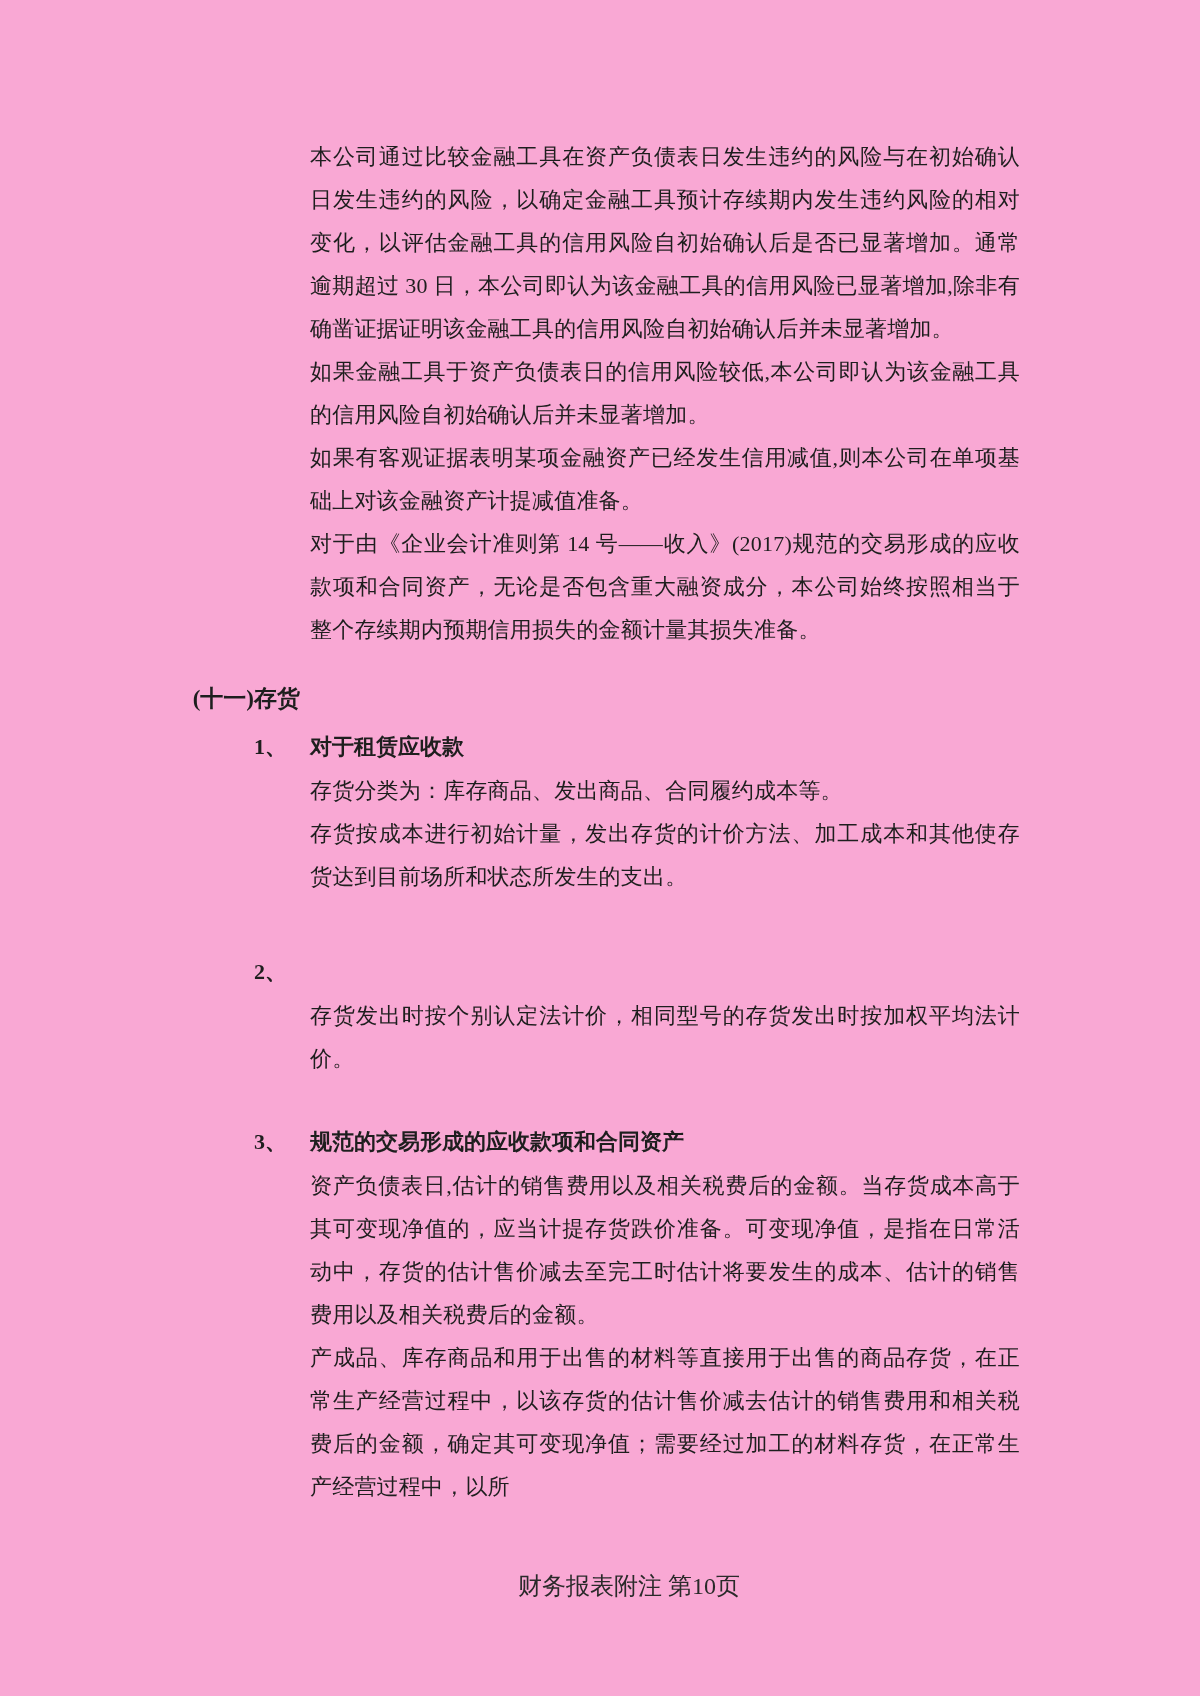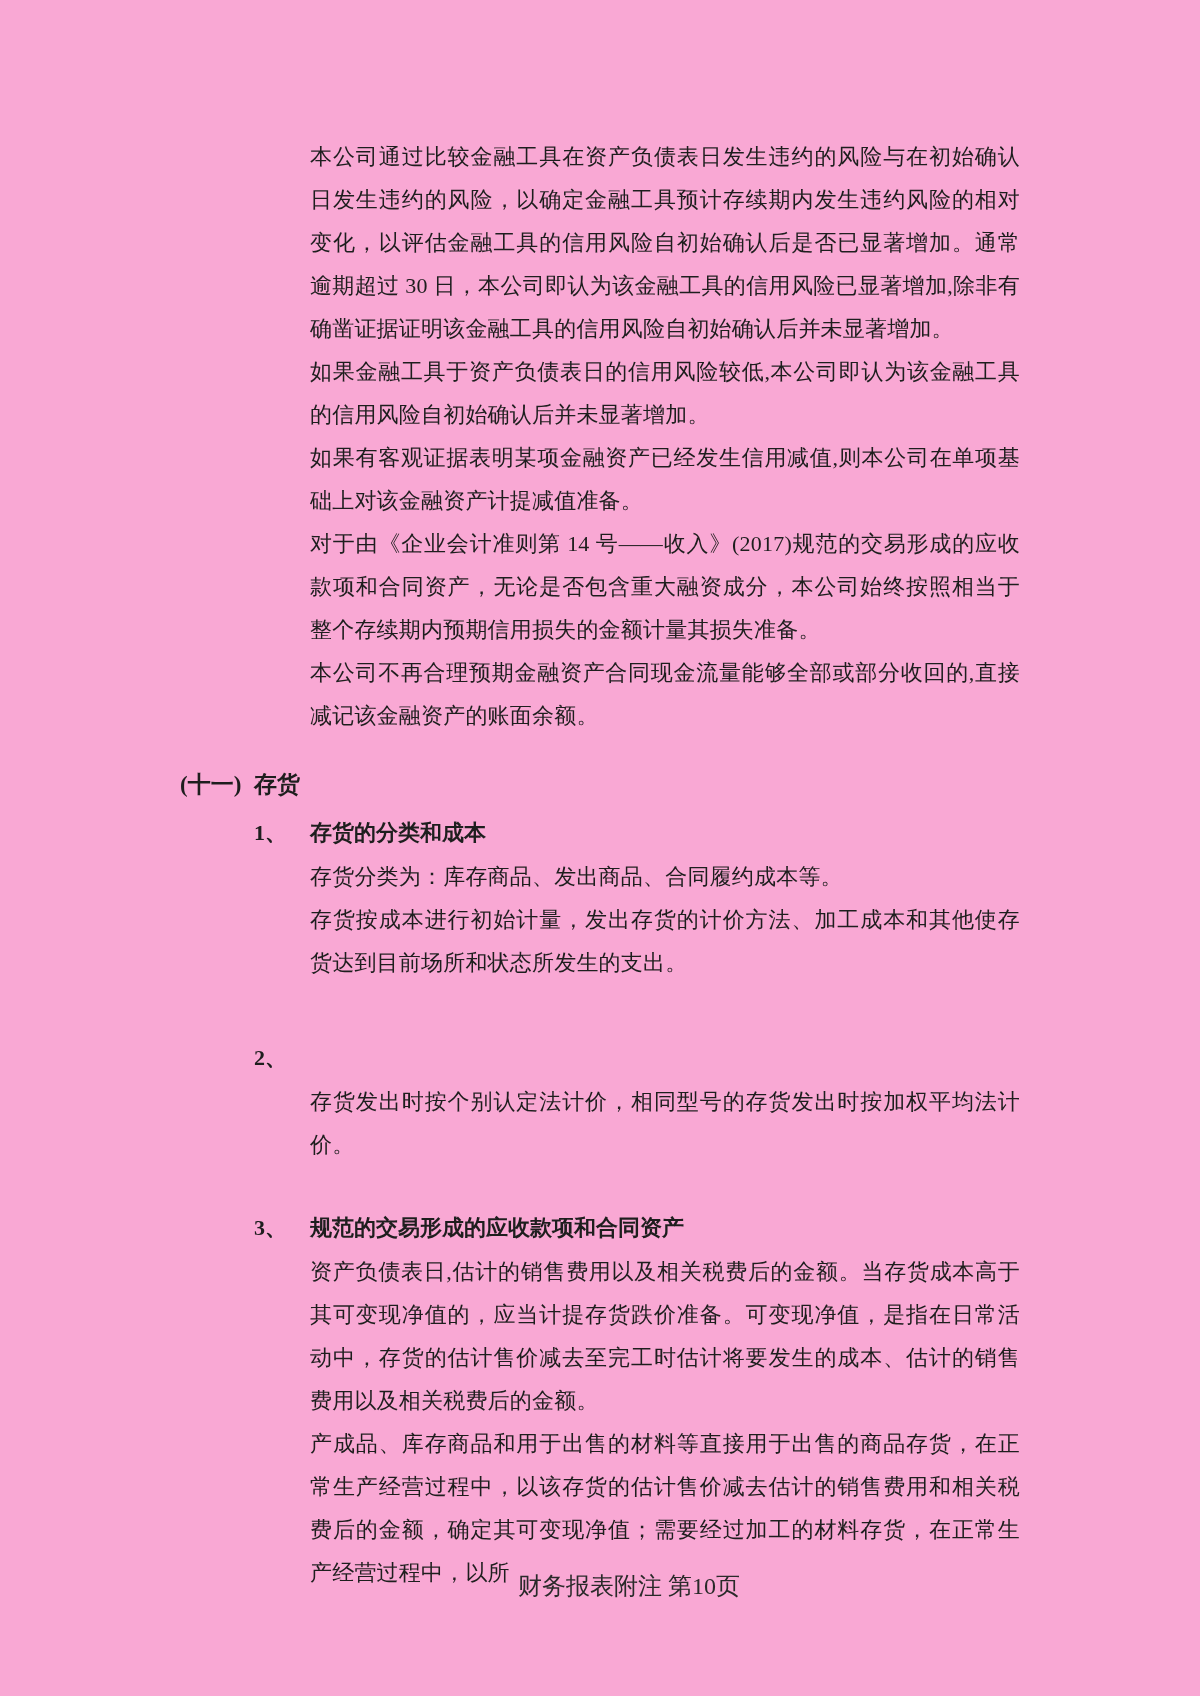--- a/index.html
+++ b/index.html
@@ -31,21 +31,21 @@
     text-justify: inter-character;
     letter-spacing: 0.2px;
   }
   .section-head {
     display: flex;
     margin-top: 26px;
     font-size: 23px;
     line-height: 44px;
     font-weight: bold;
   }
-  .sec-num { width: 74px; flex: 0 0 auto; }
+  .sec-num { width: 74px; flex: 0 0 auto; text-align: right; }
   .item-head {
     display: flex;
     margin-left: 74px;
     font-size: 22px;
     line-height: 44px;
     font-weight: bold;
   }
   .item-num { width: 56px; flex: 0 0 auto; }
   .gap-sm { margin-top: 4px; }
   .gap-lg { margin-top: 52px; }
@@ -66,31 +66,30 @@
 <body>
 
 <div class="page">
 
   <div class="body-text">
 
     <p class="para">本公司通过比较金融工具在资产负债表日发生违约的风险与在初始确认日发生违约的风险，以确定金融工具预计存续期内发生违约风险的相对变化，以评估金融工具的信用风险自初始确认后是否已显著增加。通常逾期超过 30 日，本公司即认为该金融工具的信用风险已显著增加,除非有确凿证据证明该金融工具的信用风险自初始确认后并未显著增加。</p>
     <p class="para">如果金融工具于资产负债表日的信用风险较低,本公司即认为该金融工具的信用风险自初始确认后并未显著增加。</p>
     <p class="para">如果有客观证据表明某项金融资产已经发生信用减值,则本公司在单项基础上对该金融资产计提减值准备。</p>
     <p class="para">对于由《企业会计准则第 14 号——收入》(2017)规范的交易形成的应收款项和合同资产，无论是否包含重大融资成分，本公司始终按照相当于整个存续期内预期信用损失的金额计量其损失准备。</p>
-    <p class="para">本公司不再合理预期金融资产合同现金流量能够全部或部分收回的,直接减记该金融资产的账面余额。</p>
 
     <div class="section-head">
       <span class="sec-num">(十一)</span>
       <span class="sec-title">存货</span>
     </div>
 
     <div>
       <div class="item-head gap-sm">
         <span class="item-num">1、</span>
-        <span class="item-title">存货的分类和成本</span>
+        <span class="item-title">对于租赁应收款</span>
       </div>
       <p class="item-para">存货分类为：库存商品、发出商品、合同履约成本等。</p>
       <p class="item-para">存货按成本进行初始计量，发出存货的计价方法、加工成本和其他使存货达到目前场所和状态所发生的支出。</p>
     </div>
 
     <div>
       <div class="item-head gap-lg">
         <span class="item-num">2、</span>
       </div>
       <p class="item-para">存货发出时按个别认定法计价，相同型号的存货发出时按加权平均法计价。</p>

